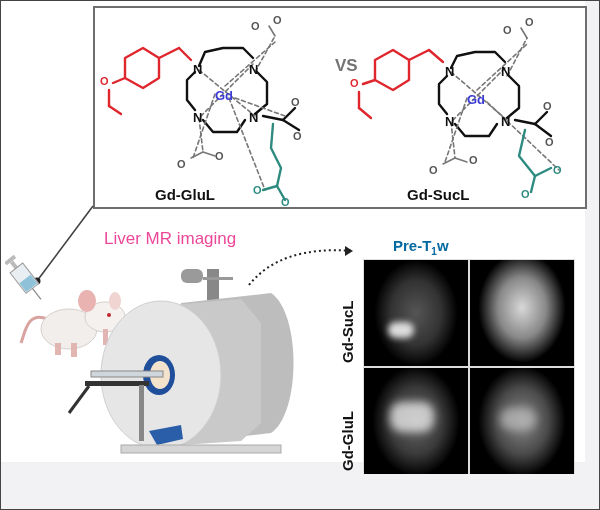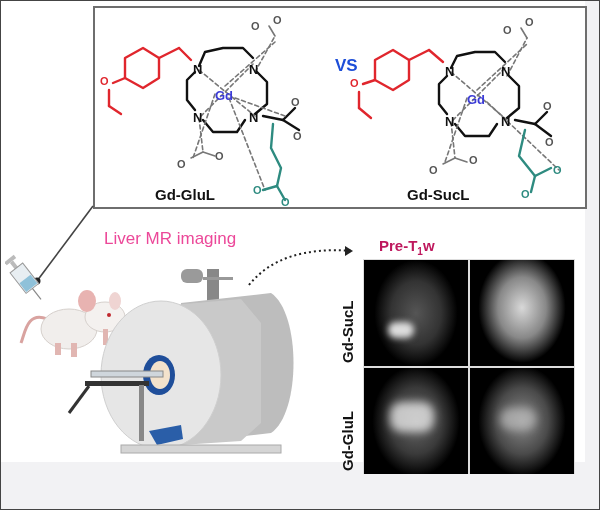--- a/index.html
+++ b/index.html
@@ -2,23 +2,23 @@
 <html><head>
 <meta charset="utf-8">
 <style>
   html,body{margin:0;padding:0;}
   body{width:600px;height:510px;position:relative;background:#f2f2f4;font-family:"Liberation Sans",sans-serif;overflow:hidden;}
   .frame{position:absolute;left:0;top:0;width:598px;height:508px;border:1px solid #444;background:#f2f2f4;}
   .canvas{position:absolute;left:1px;top:1px;width:584px;height:461px;background:#fff;}
   .chem-box{position:absolute;left:92px;top:5px;width:490px;height:199px;border:2px solid #6e6e6e;background:#fff;}
   .mol{position:absolute;top:0;}
   .mol-label{position:absolute;font-weight:bold;font-size:15px;color:#111;}
-  .vs{position:absolute;left:240px;top:48px;font-weight:bold;font-size:17px;color:#1d4ed8;}
+  .vs{position:absolute;left:240px;top:48px;font-weight:bold;font-size:17px;color:#737373;}
   .title{position:absolute;left:103px;top:228px;font-weight:normal;font-size:17px;color:#ec4899;}
-  .col-head{position:absolute;top:236px;font-weight:bold;font-size:15px;color:#be185d;}
+  .col-head{position:absolute;top:236px;font-weight:bold;font-size:15px;color:#0369a1;margin-left:14px;}
   .col-head sub{font-size:10px;}
   .row-label{position:absolute;font-weight:bold;font-size:15px;color:#111;transform:rotate(-90deg);transform-origin:left top;white-space:nowrap;}
   .mri{position:absolute;background:#000;overflow:hidden;}
   .grid-bg{position:absolute;left:362px;top:258px;width:212px;height:215px;background:#ddd;}
 </style>
 </head>
 <body>
 
 <div class="frame"></div>
 <div class="canvas">

